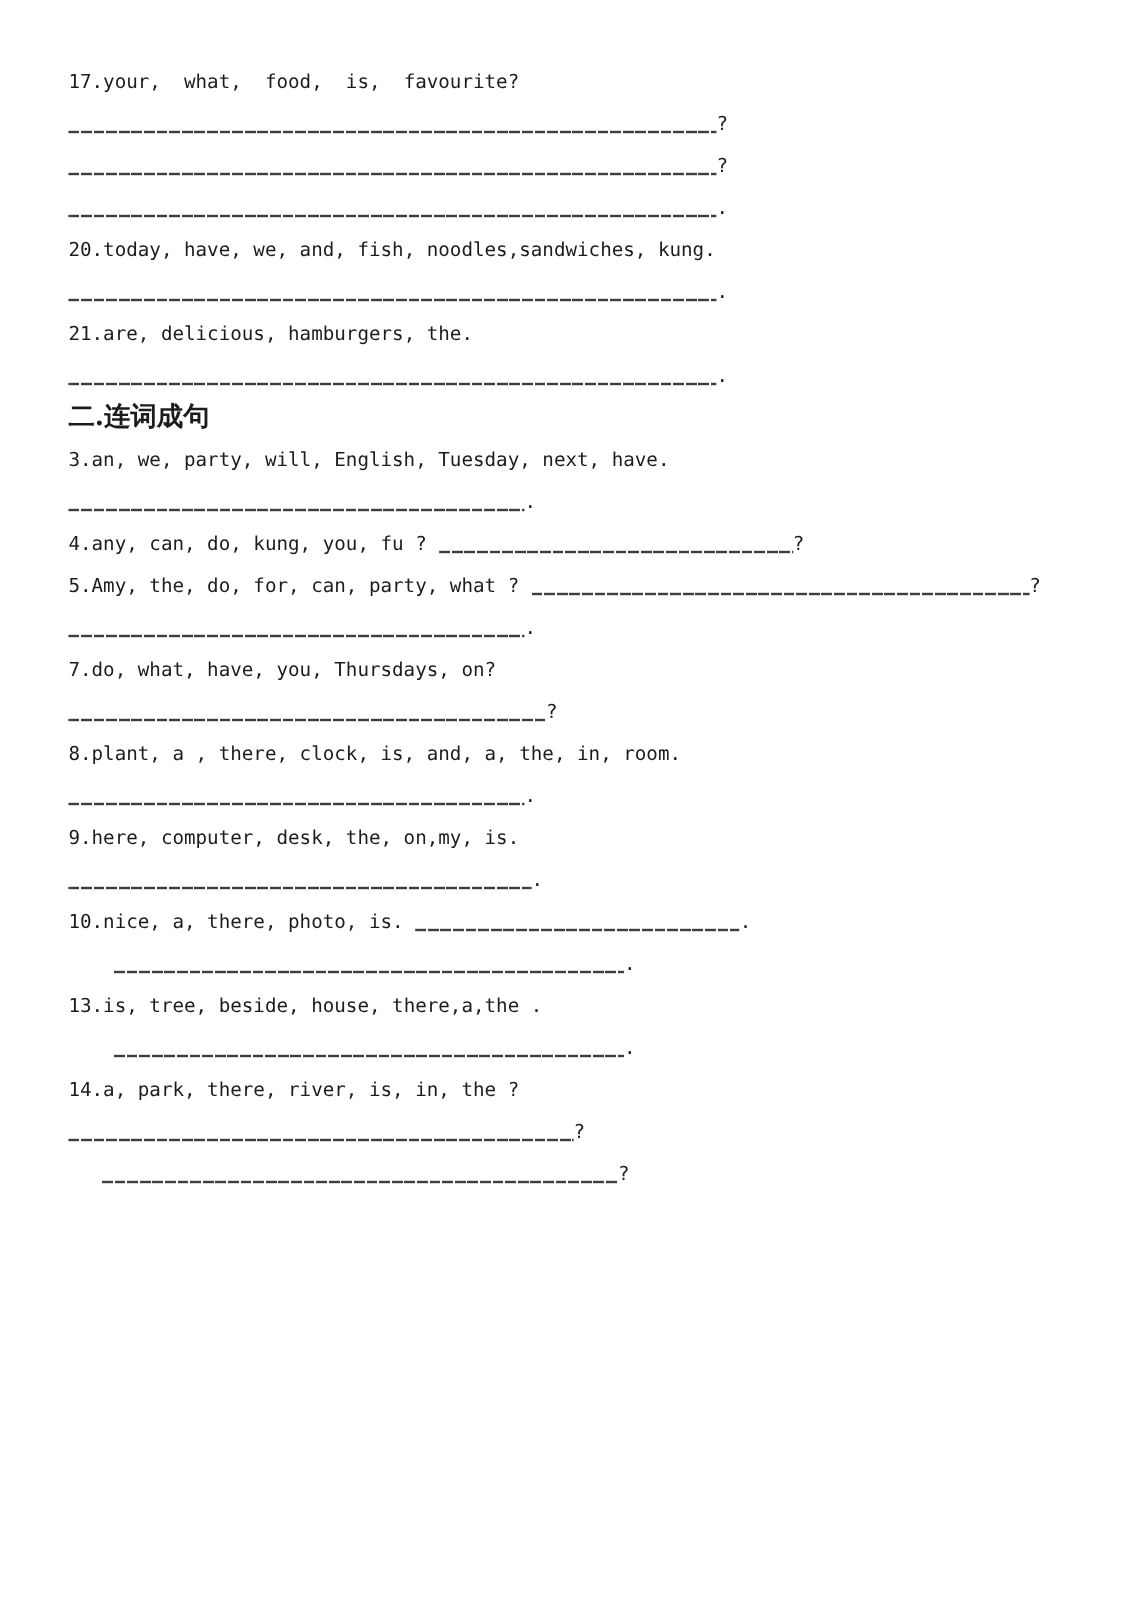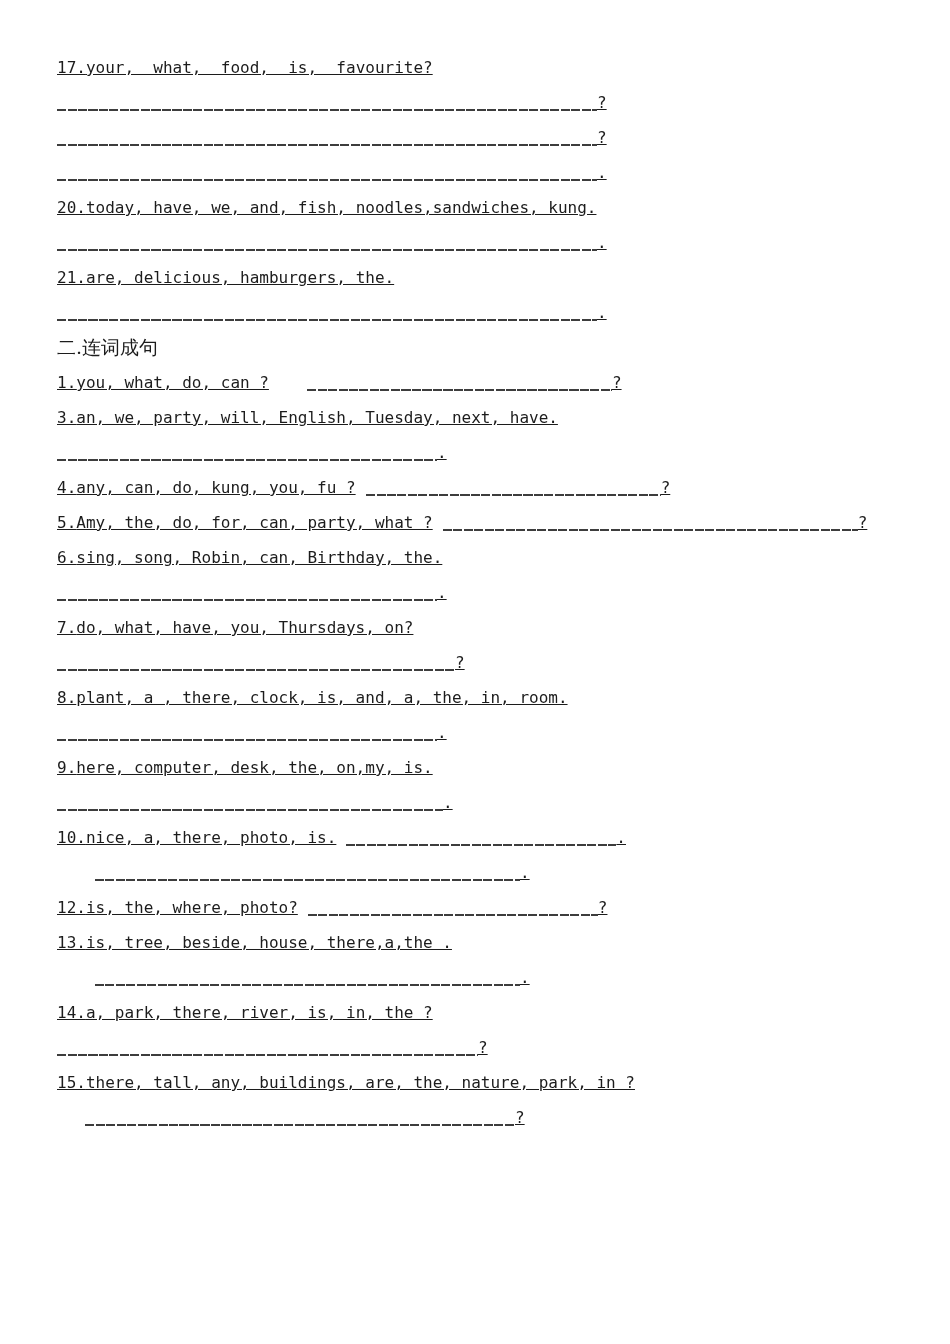--- a/index.html
+++ b/index.html
@@ -12,21 +12,20 @@
     padding: 50px 40px 0 57px;
     font-family: "DejaVu Sans Mono", "Liberation Mono", monospace;
     font-size: 16px;
     color: #1c1c1c;
     overflow: hidden;
   }
   .line {
     height: 35px;
     line-height: 35px;
     white-space: pre;
-    text-decoration: underline;
   }
   .num { display: inline; }
   .blank {
     display: inline-block;
     height: 16px;
     position: relative;
     top: 3px;
     background: repeating-linear-gradient(to right, #3d3d3d 0 9px, rgba(0,0,0,0) 9px 10.5px) left bottom / 100% 2px no-repeat;
   }
   .inline-blank { margin-left: 10px; }
@@ -44,22 +43,22 @@
   .w270 { width: 270px; }
   .w425 { width: 425px; }
   .w290 { width: 290px; }
   .w421 { width: 421px; }
   .w430 { width: 430px; }
   .sec-head {
     height: 35px;
     line-height: 35px;
     margin: 0;
     font-family: "DejaVu Serif", "Liberation Serif", serif;
-    font-size: 19px;
-    font-weight: 400;
+    font-size: 22px;
+    font-weight: 700;
     color: #1c1c1c;
   }
   .punct { display: inline; }
 </style>
 </head>
 <body>
 
 <div class="page">
 
   <div>
@@ -76,51 +75,47 @@
 
     <div class="line"><span class="num">21.</span><span>are, delicious, hamburgers, the.</span></div>
     <div class="line"><span class="blank w540"></span><span class="punct">.</span></div>
 
   </div>
 
   <h2 class="sec-head">二.连词成句</h2>
 
   <div>
 
-    <div class="line"><span class="num">1.</span><span>you, what, do, can ?</span><span class="blank w305 inline-blank gap-wide"></span><span class="punct">?</span></div>
 
 
     <div class="line"><span class="num">3.</span><span>an, we, party, will, English, Tuesday, next, have.</span></div>
     <div class="line"><span class="blank w380"></span><span class="punct">.</span></div>
 
     <div class="line"><span class="num">4.</span><span>any, can, do, kung, you, fu ?</span><span class="blank w295 inline-blank"></span><span class="punct">?</span></div>
 
     <div class="line"><span class="num">5.</span><span>Amy, the, do, for, can, party, what ?</span><span class="blank w415 inline-blank"></span><span class="punct">?</span></div>
 
-    <div class="line"><span class="num">6.</span><span>sing, song, Robin, can, Birthday, the.</span></div>
     <div class="line"><span class="blank w380"></span><span class="punct">.</span></div>
 
     <div class="line"><span class="num">7.</span><span>do, what, have, you, Thursdays, on?</span></div>
     <div class="line"><span class="blank w398"></span><span class="punct">?</span></div>
 
     <div class="line"><span class="num">8.</span><span>plant, a , there, clock, is, and, a, the, in, room.</span></div>
     <div class="line"><span class="blank w380"></span><span class="punct">.</span></div>
 
     <div class="line"><span class="num">9.</span><span>here, computer, desk, the, on,my, is.</span></div>
     <div class="line"><span class="blank w386"></span><span class="punct">.</span></div>
 
     <div class="line"><span class="num">10.</span><span>nice, a, there, photo, is.</span><span class="blank w270 inline-blank"></span><span class="punct">.</span></div>
 
     <div class="line"><span class="blank w425 indent-38"></span><span class="punct">.</span></div>
 
-    <div class="line"><span class="num">12.</span><span>is, the, where, photo?</span><span class="blank w290 inline-blank"></span><span class="punct">?</span></div>
 
     <div class="line"><span class="num">13.</span><span>is, tree, beside, house, there,a,the .</span></div>
     <div class="line"><span class="blank w425 indent-38"></span><span class="punct">.</span></div>
 
     <div class="line"><span class="num">14.</span><span>a, park, there, river, is, in, the ?</span></div>
     <div class="line"><span class="blank w421"></span><span class="punct">?</span></div>
 
-    <div class="line"><span class="num">15.</span><span>there, tall, any, buildings, are, the, nature, park, in ?</span></div>
     <div class="line"><span class="blank w430 indent-28"></span><span class="punct">?</span></div>
 
   </div>
 </div>
 
 </body></html>

